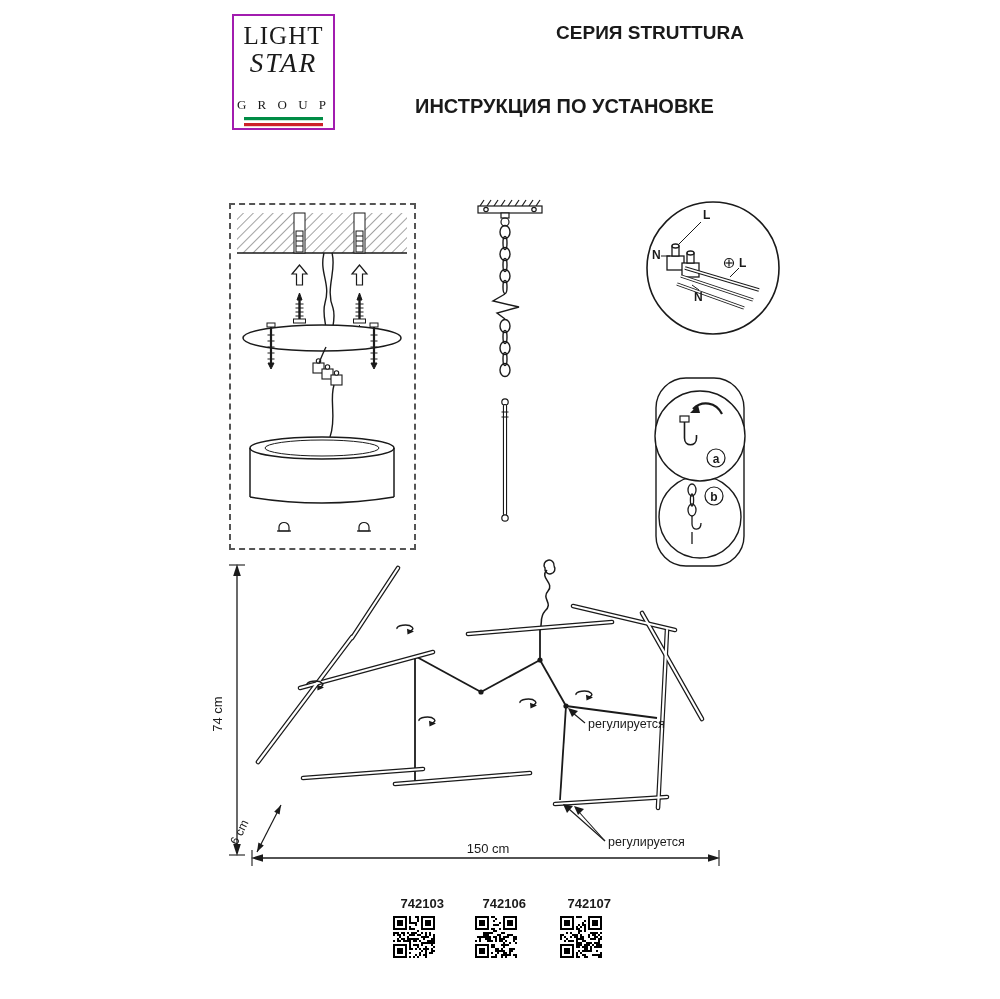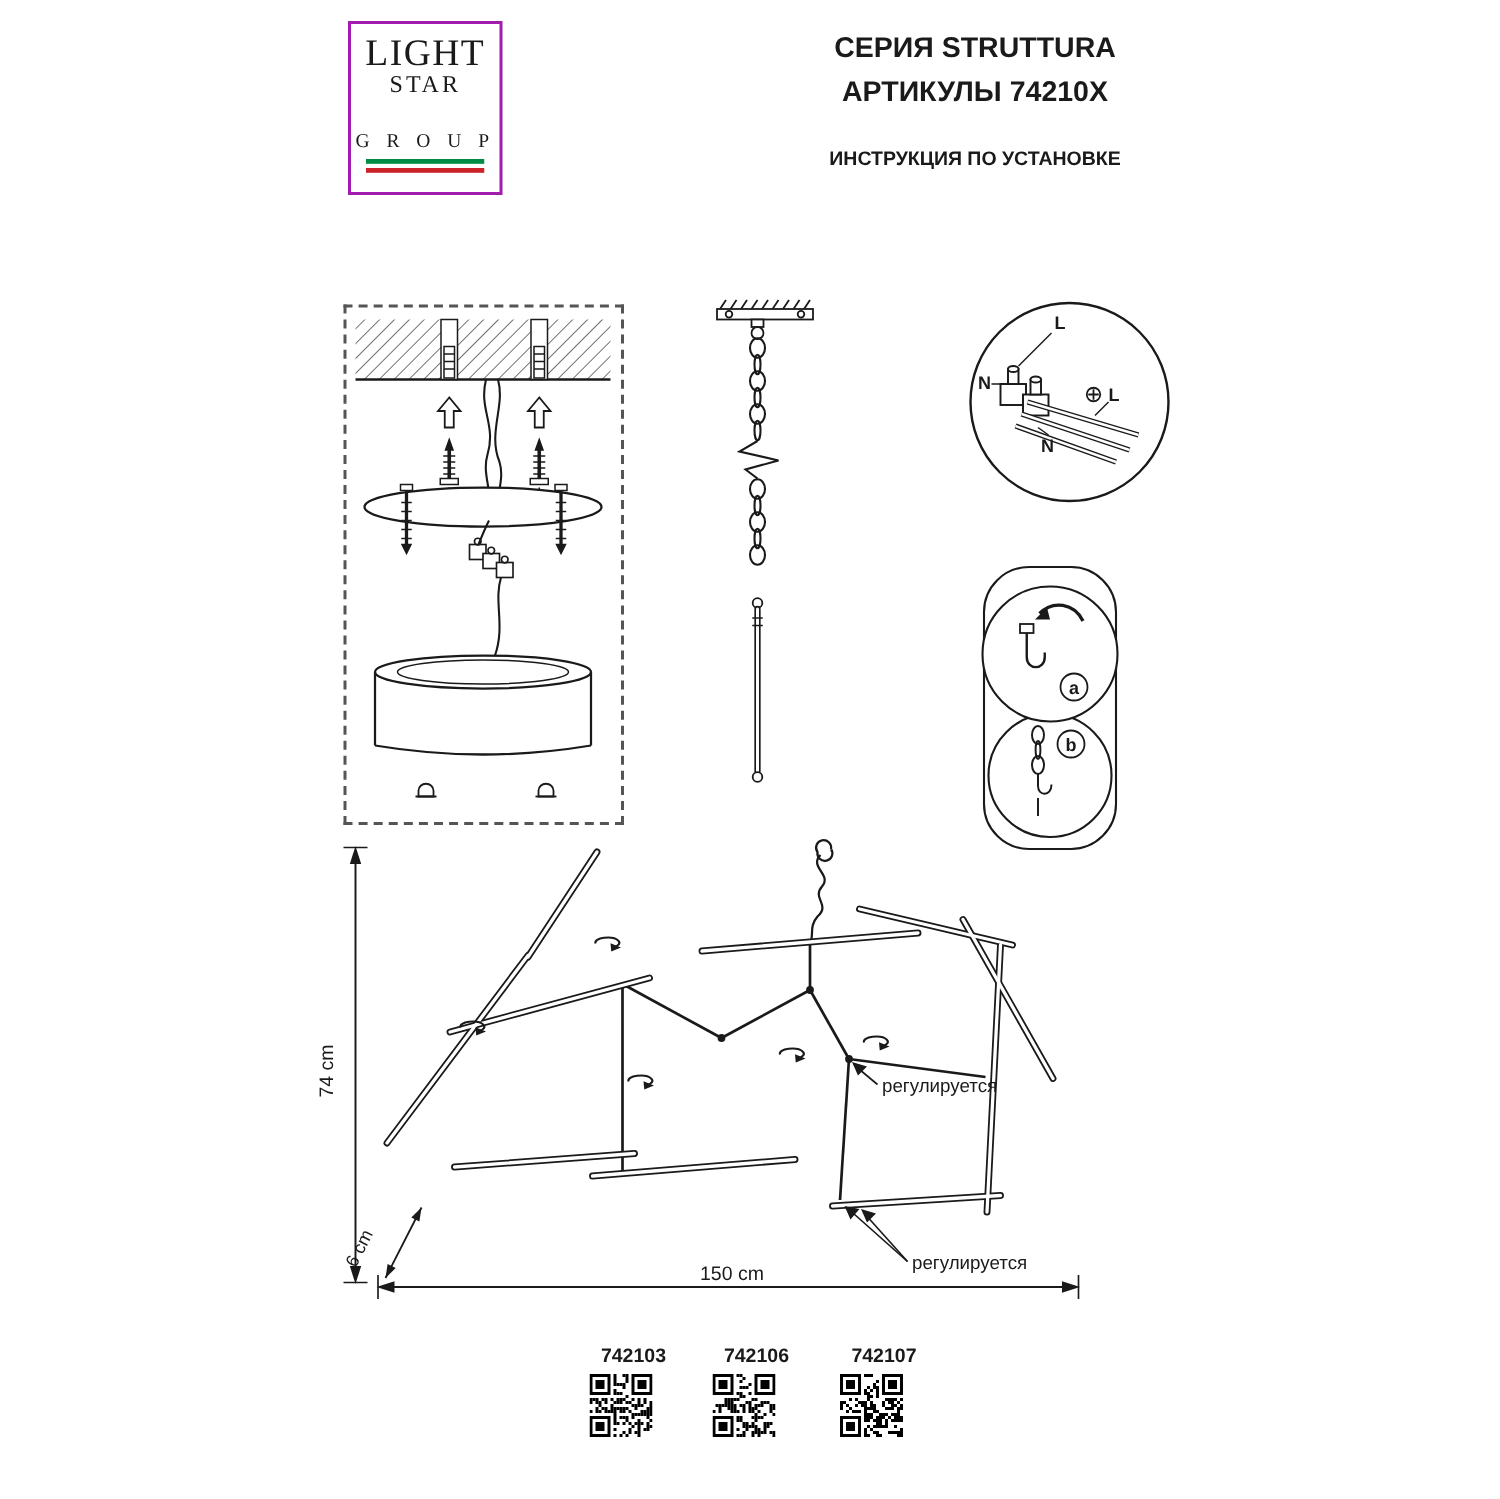--- a/index.html
+++ b/index.html
@@ -1,23 +1,23 @@
 <!DOCTYPE html>
 <html><head>
 <meta charset="utf-8">
 <style>
   html,body{margin:0;padding:0;}
   body{width:1000px;height:999px;background:#fff;font-family:"Liberation Sans",sans-serif;color:#1a1a1a;position:relative;overflow:hidden;}
   .abs{position:absolute;}
   .logo-box{left:232px;top:14px;width:99px;height:112px;border:2px solid #a21caf;text-align:center;font-family:"Liberation Serif",serif;}
   .logo-l1{font-size:25px;letter-spacing:1px;margin-top:7px;line-height:1.04;}
-  .logo-l2{font-size:16px;letter-spacing:2px;line-height:1.04;}
+  .logo-l2{font-size:27px;letter-spacing:2px;line-height:1.04;font-style:italic;}
   .logo-l3{font-size:13px;letter-spacing:4px;margin-top:20px;}
   .hdr-top{left:415px;top:18px;width:470px;text-align:center;font-weight:bold;font-size:19px;line-height:29px;}
-  .hdr-instr{left:415px;top:92px;width:470px;text-align:center;font-weight:bold;font-size:13px;line-height:28px;}
+  .hdr-instr{left:415px;top:92px;width:470px;text-align:left;font-weight:bold;font-size:20px;line-height:28px;}
   .mount-box{left:229px;top:203px;width:187px;height:347px;border:2px dashed #555;box-sizing:border-box;}
   .article-col{top:896px;width:60px;text-align:right;font-weight:bold;font-size:13px;}
   .qr{width:42px;height:42px;margin:5px auto 0;}
   svg{display:block;}
   svg text{font-family:"Liberation Sans",sans-serif;fill:#1a1a1a;}
 </style>
 </head>
 <body>
 
 <div class="abs logo-box">
@@ -25,21 +25,20 @@
   <div class="logo-l2">STAR</div>
   <div class="logo-l3">G R O U P</div>
   <svg width="79" height="11" viewBox="0 0 79 11" style="margin:4px auto 0;">
     <rect x="0" y="0" width="79" height="3.2" fill="#008C45"></rect>
     <rect x="0" y="6" width="79" height="3.2" fill="#CD212A"></rect>
   </svg>
 </div>
 
 <div class="abs hdr-top">
   <div>СЕРИЯ STRUTTURA</div>
-  <div>АРТИКУЛЫ 74210X</div>
 </div>
 <div class="abs hdr-instr">
   <div>ИНСТРУКЦИЯ ПО УСТАНОВКЕ</div>
 </div>
 
 <div class="abs mount-box">
   <svg width="183" height="343" viewBox="0 0 183 343">
     <defs>
       <pattern id="ceilHatch" width="7" height="7" patternUnits="userSpaceOnUse" patternTransform="rotate(45)">
         <line x1="0" y1="0" x2="0" y2="7" stroke="#555" stroke-width="1.1"></line>

